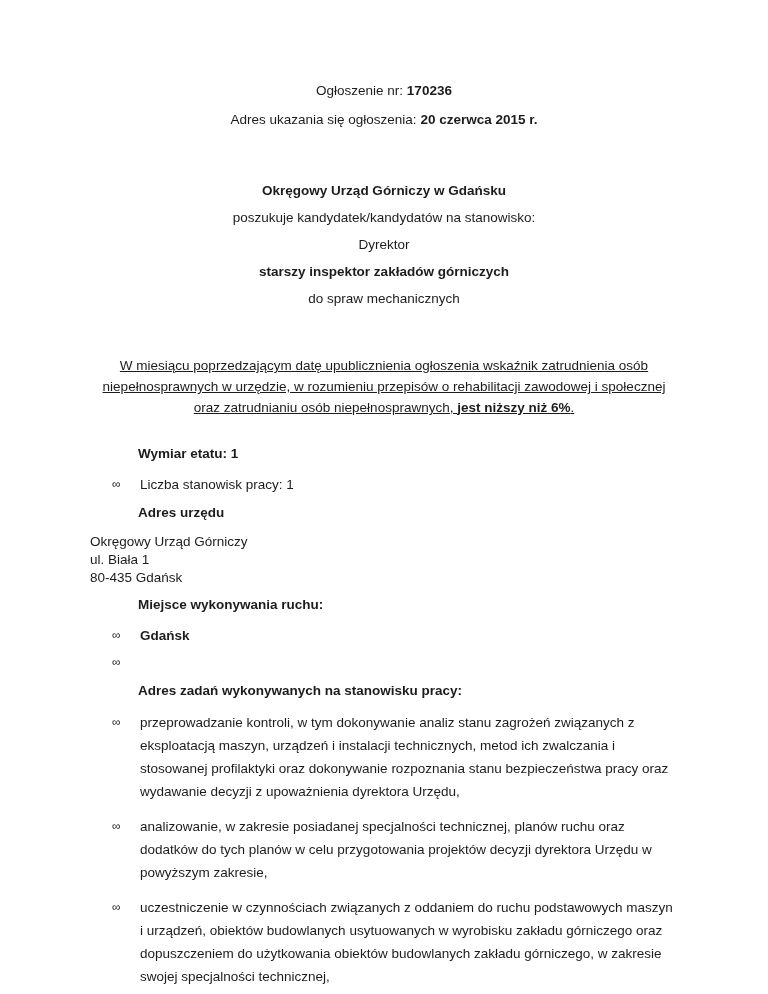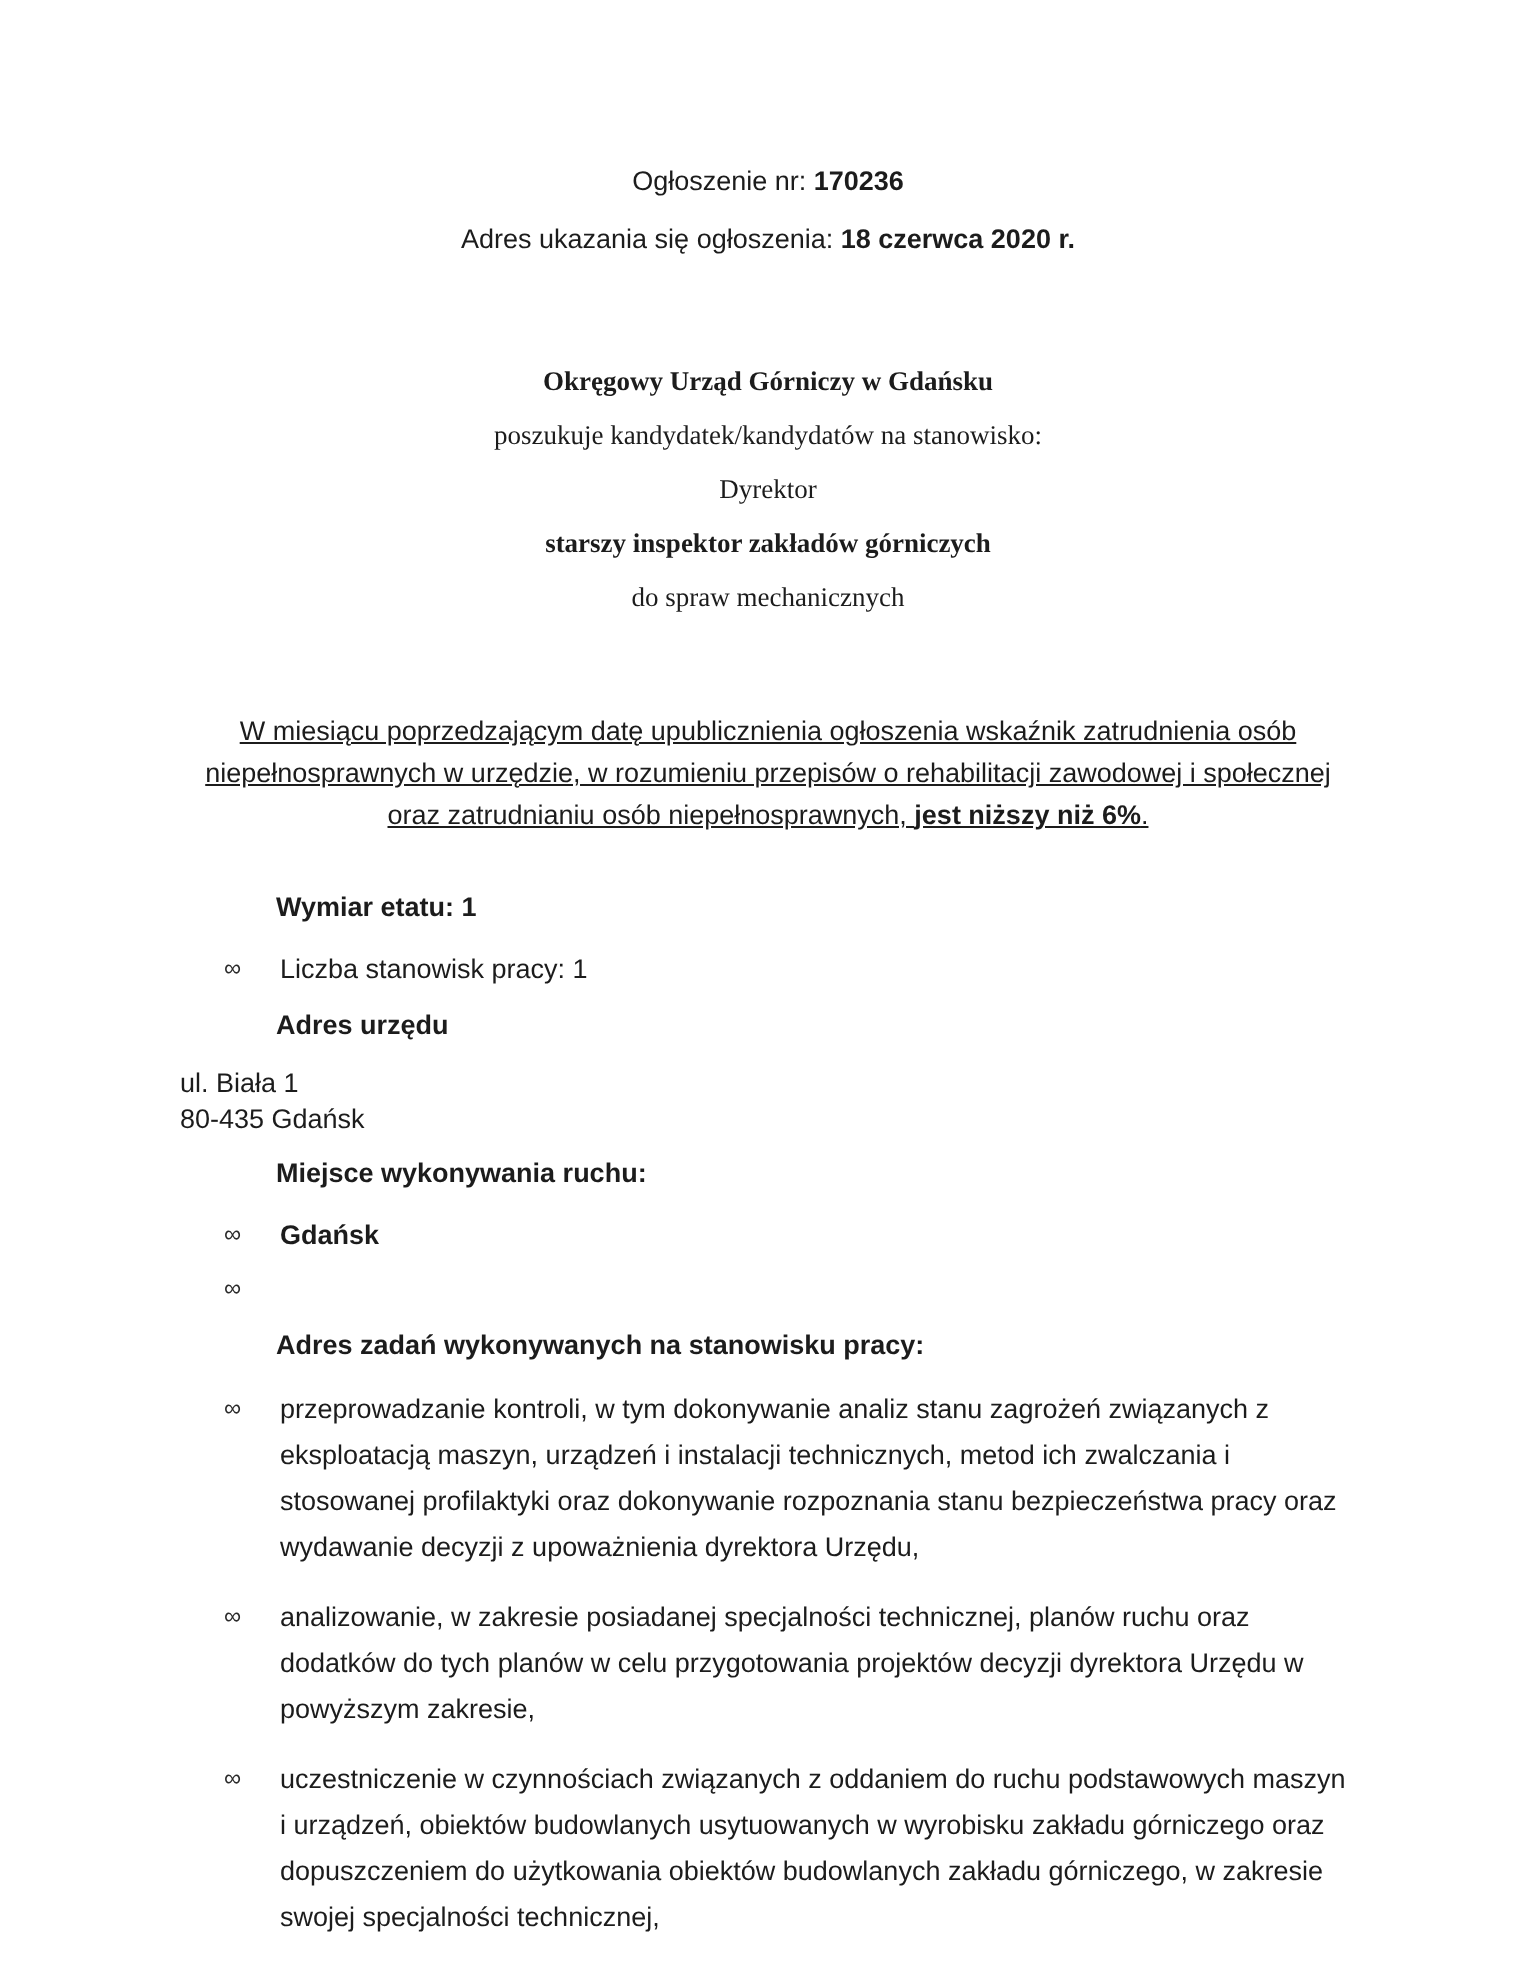--- a/index.html
+++ b/index.html
@@ -15,21 +15,21 @@
     padding: 80px 90px 0 90px;
     overflow: hidden;
   }
   p { margin: 0; }
   b, strong, .bold { font-weight: 700; }
   .center { text-align: center; }
 
   .ann-line1 { margin-bottom: 8px; }
   .ann-line2 { margin-bottom: 50px; }
 
-  .org-block p { margin-bottom: 6px; font-family: Liberation Serif, serif; }
+  .org-block p { margin-bottom: 6px; }
   .org-block { margin-bottom: 46px; }
 
   .notice { margin-bottom: 25px; text-decoration: underline; }
 
   .sec-heading { font-weight: 700; margin-top: 7px; margin-bottom: 10px; margin-left: 48px; }
   .sec-heading.first { margin-top: 0; }
 
   .addr-block { line-height: 18px; margin-bottom: 6px; }
 
   .bullet {
@@ -47,21 +47,21 @@
   .bullet.spaced { margin-bottom: 12px; line-height: 23px; }
   .bullet.empty { min-height: 21px; }
 </style>
 </head>
 <body>
 
 <div class="page">
 
   <p class="center ann-line1"><span>Ogłoszenie nr: </span><strong>170236</strong></p>
 
-  <p class="center ann-line2"><span>Adres ukazania się ogłoszenia: </span><strong>18 czerwca 2020 r.</strong></p>
+  <p class="center ann-line2"><span>Adres ukazania się ogłoszenia: </span><strong>20 czerwca 2015 r.</strong></p>
 
   <div class="org-block center">
     <p class="bold">Okręgowy Urząd Górniczy w Gdańsku</p>
     <p>poszukuje kandydatek/kandydatów na stanowisko:</p>
     <p>Dyrektor</p>
     <p class="bold">starszy inspektor zakładów górniczych</p>
     <p>do spraw mechanicznych</p>
   </div>
 
   <p class="center notice"><span>W miesiącu poprzedzającym datę upublicznienia ogłoszenia wskaźnik zatrudnienia osób niepełnosprawnych w urzędzie, w rozumieniu przepisów o rehabilitacji zawodowej i społecznej oraz zatrudnianiu osób niepełnosprawnych, </span><strong>jest niższy niż 6%</strong><span>.</span></p>
@@ -69,20 +69,21 @@
   <p class="sec-heading first">Wymiar etatu: 1</p>
 
   <div class="bullet">
     <span class="marker">∞</span>
     <span class="btext">Liczba stanowisk pracy: 1</span>
   </div>
 
   <p class="sec-heading">Adres urzędu</p>
 
   <div class="addr-block">
+    <p>Okręgowy Urząd Górniczy</p>
     <p>ul. Biała 1</p>
     <p>80-435 Gdańsk</p>
   </div>
 
   <p class="sec-heading">Miejsce wykonywania ruchu:</p>
 
   <div class="bullet">
     <span class="marker">∞</span>
     <span class="btext bold">Gdańsk</span>
   </div>

